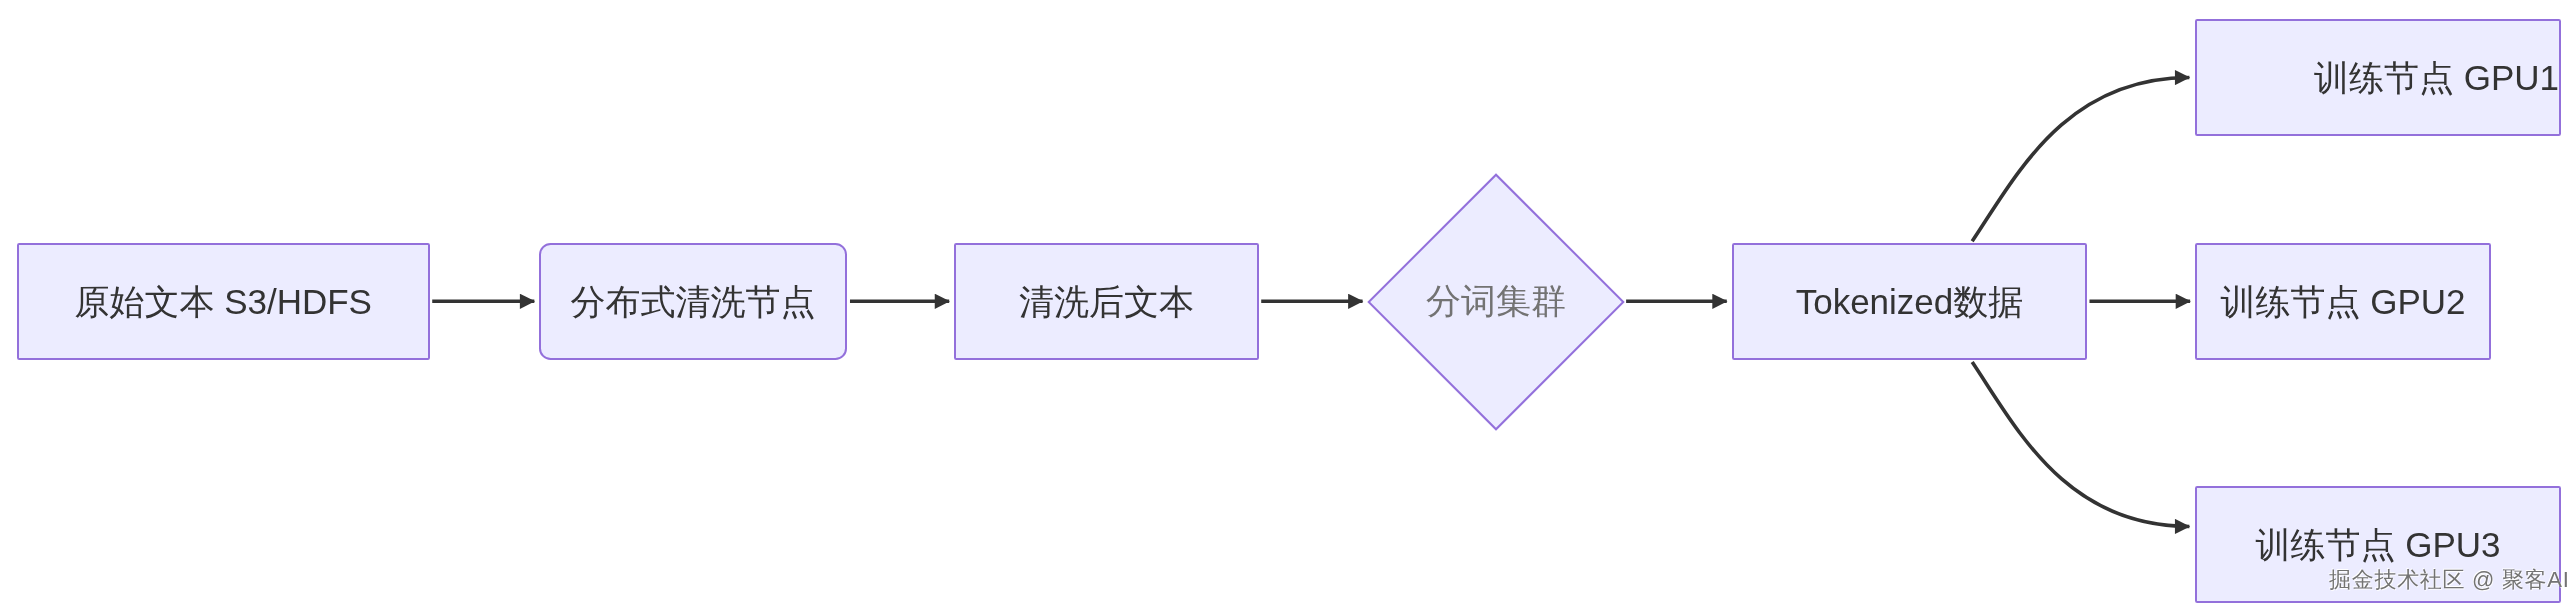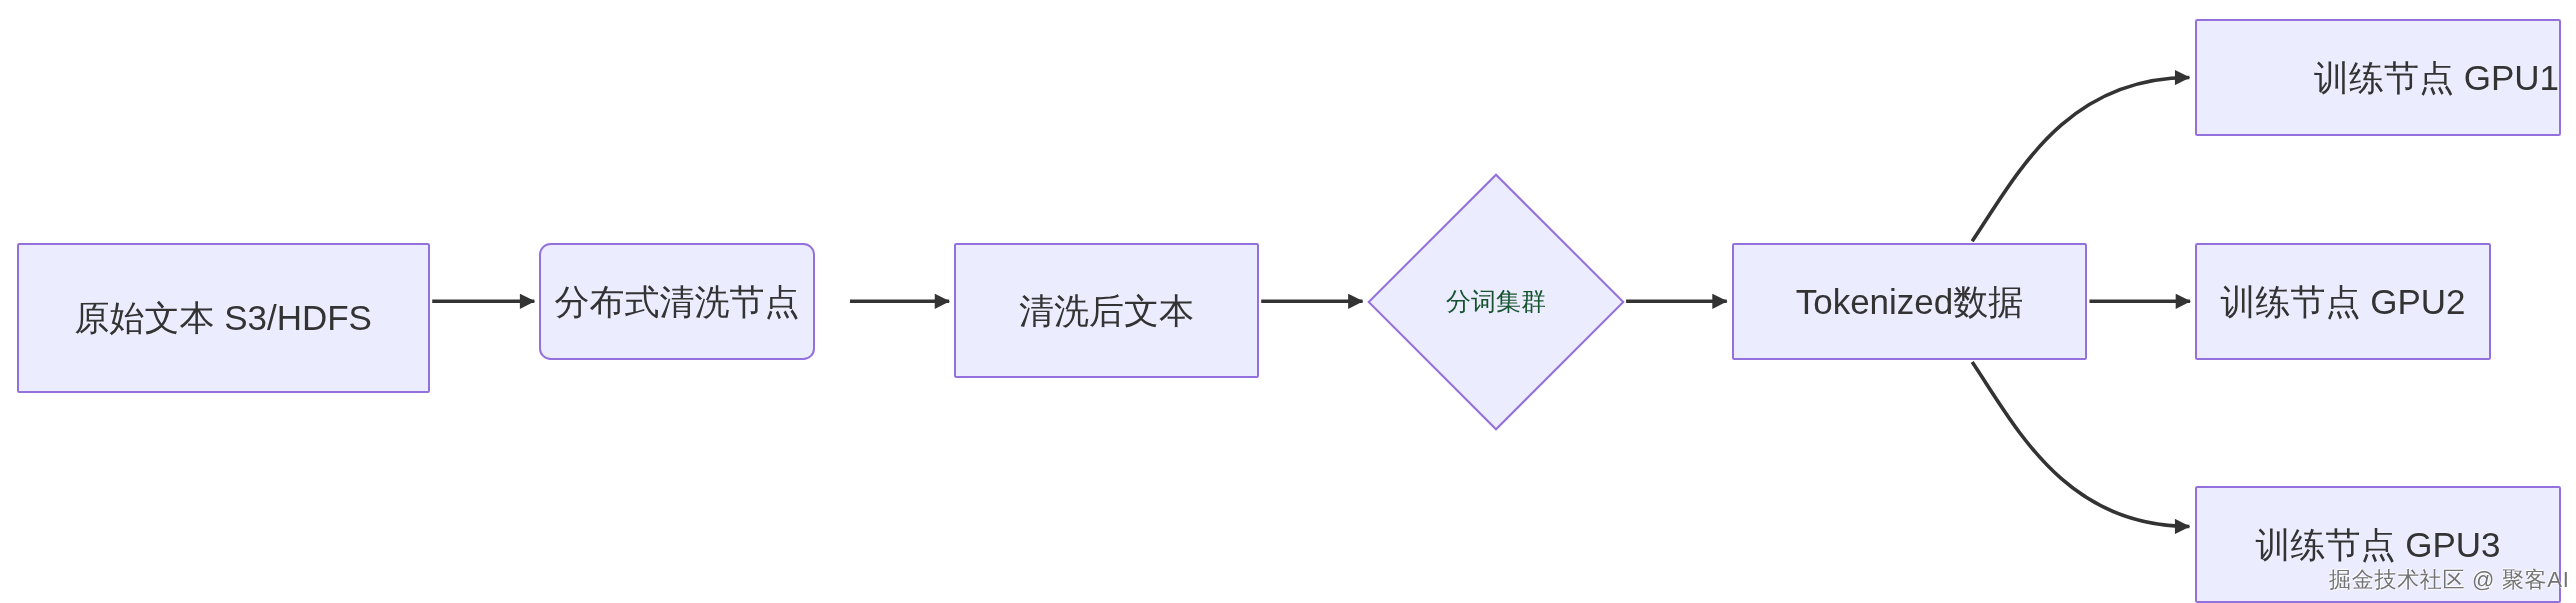--- a/index.html
+++ b/index.html
@@ -31,44 +31,44 @@
     align-items: center;
     justify-content: center;
     color: #333333;
     font-size: 35px;
     line-height: 1.2;
     white-space: nowrap;
     z-index: 2;
   }
   .node.rounded { border-radius: 11.6px; }
 
-  #node-a { left: 16.7px;   top: 243px; width: 413px; height: 150px; }
-  #node-b { left: 539px;  top: 243px; width: 276px; height: 117px; }
-  #node-c { left: 954px; top: 243px; width: 305px; height: 135px; }
+  #node-a { left: 16.7px;   top: 243px; width: 413px; height: 117px; }
+  #node-b { left: 539px;  top: 243px; width: 308px; height: 117px; }
+  #node-c { left: 954px; top: 243px; width: 305px; height: 117px; }
   #node-e { left: 1732px; top: 243px; width: 355px; height: 117px; }
   #node-f { left: 2195px; top: 19px;  width: 366px; height: 117px; justify-content: flex-end; }
   #node-g { left: 2195px; top: 243px; width: 296px; height: 117px; }
   #node-h { left: 2195px; top: 468px; width: 366px; height: 117px; margin-top: 18px; }
 
   #node-d-shape {
     position: absolute;
     left: 1405px; top: 211px;
     width: 182px; height: 182px;
     box-sizing: border-box;
     background: #ECECFF;
     border: 2.2px solid #9370DB;
     transform: rotate(45deg);
     z-index: 1;
   }
   #node-d-label {
     position: absolute;
     left: 1496px; top: 301px;
     transform: translate(-50%, -50%);
-    color: #14532d;
-    font-size: 25px;
+    color: #737373;
+    font-size: 35px;
     white-space: nowrap;
     z-index: 2;
   }
 
   #watermark {
     position: absolute;
     right: 6.5px;
     top: 565px;
     font-size: 22px;
     letter-spacing: 0.7px;

